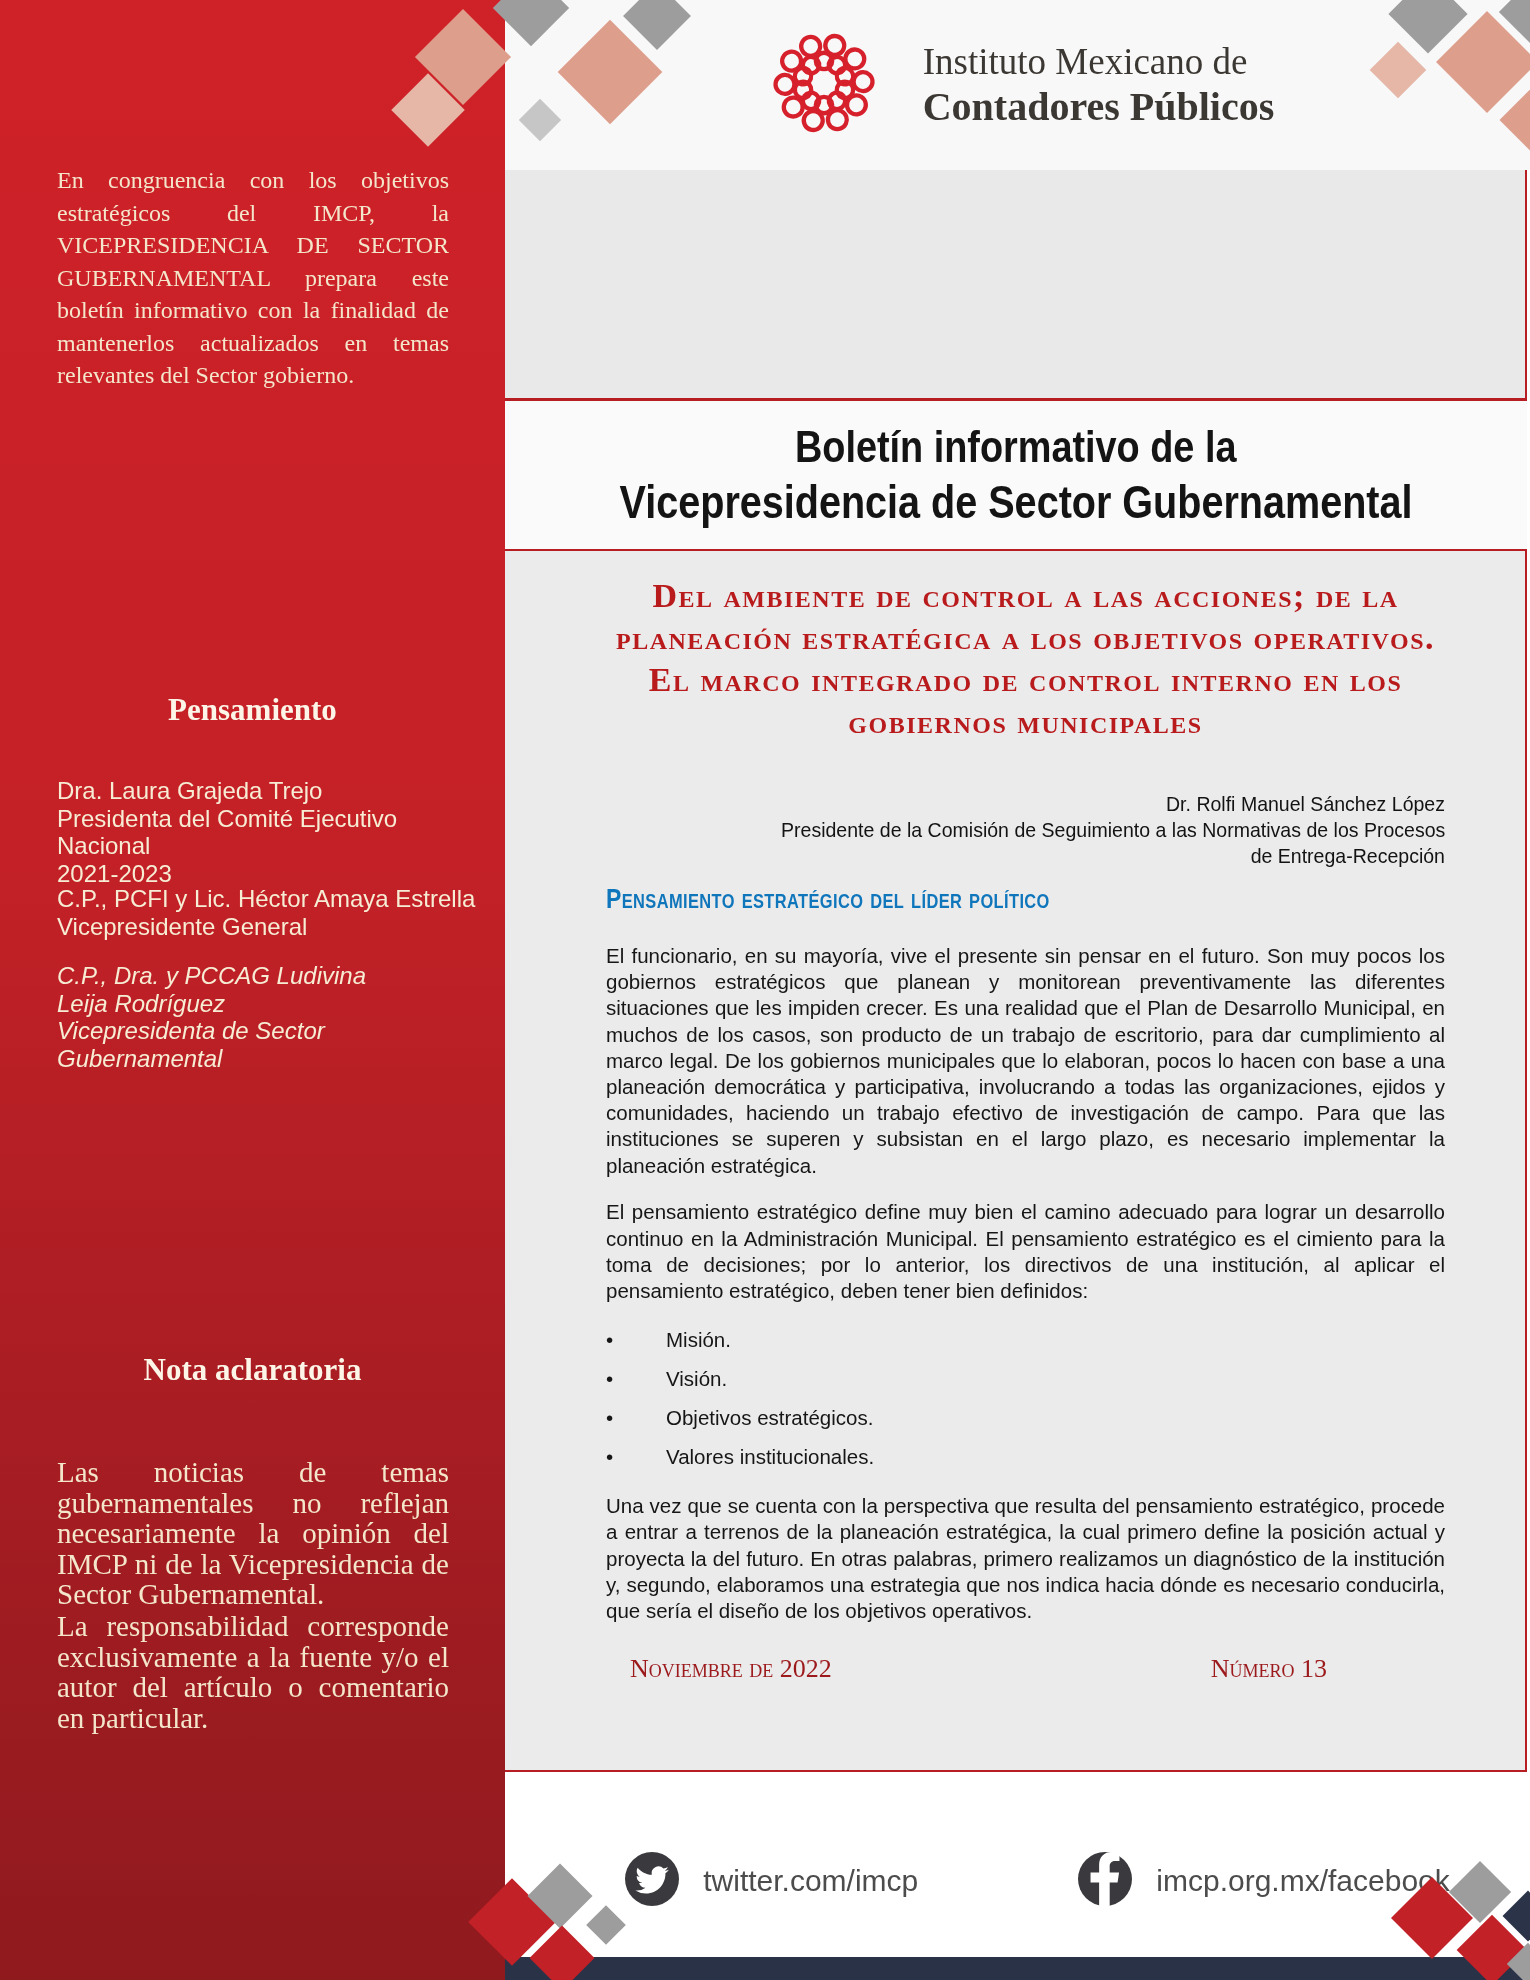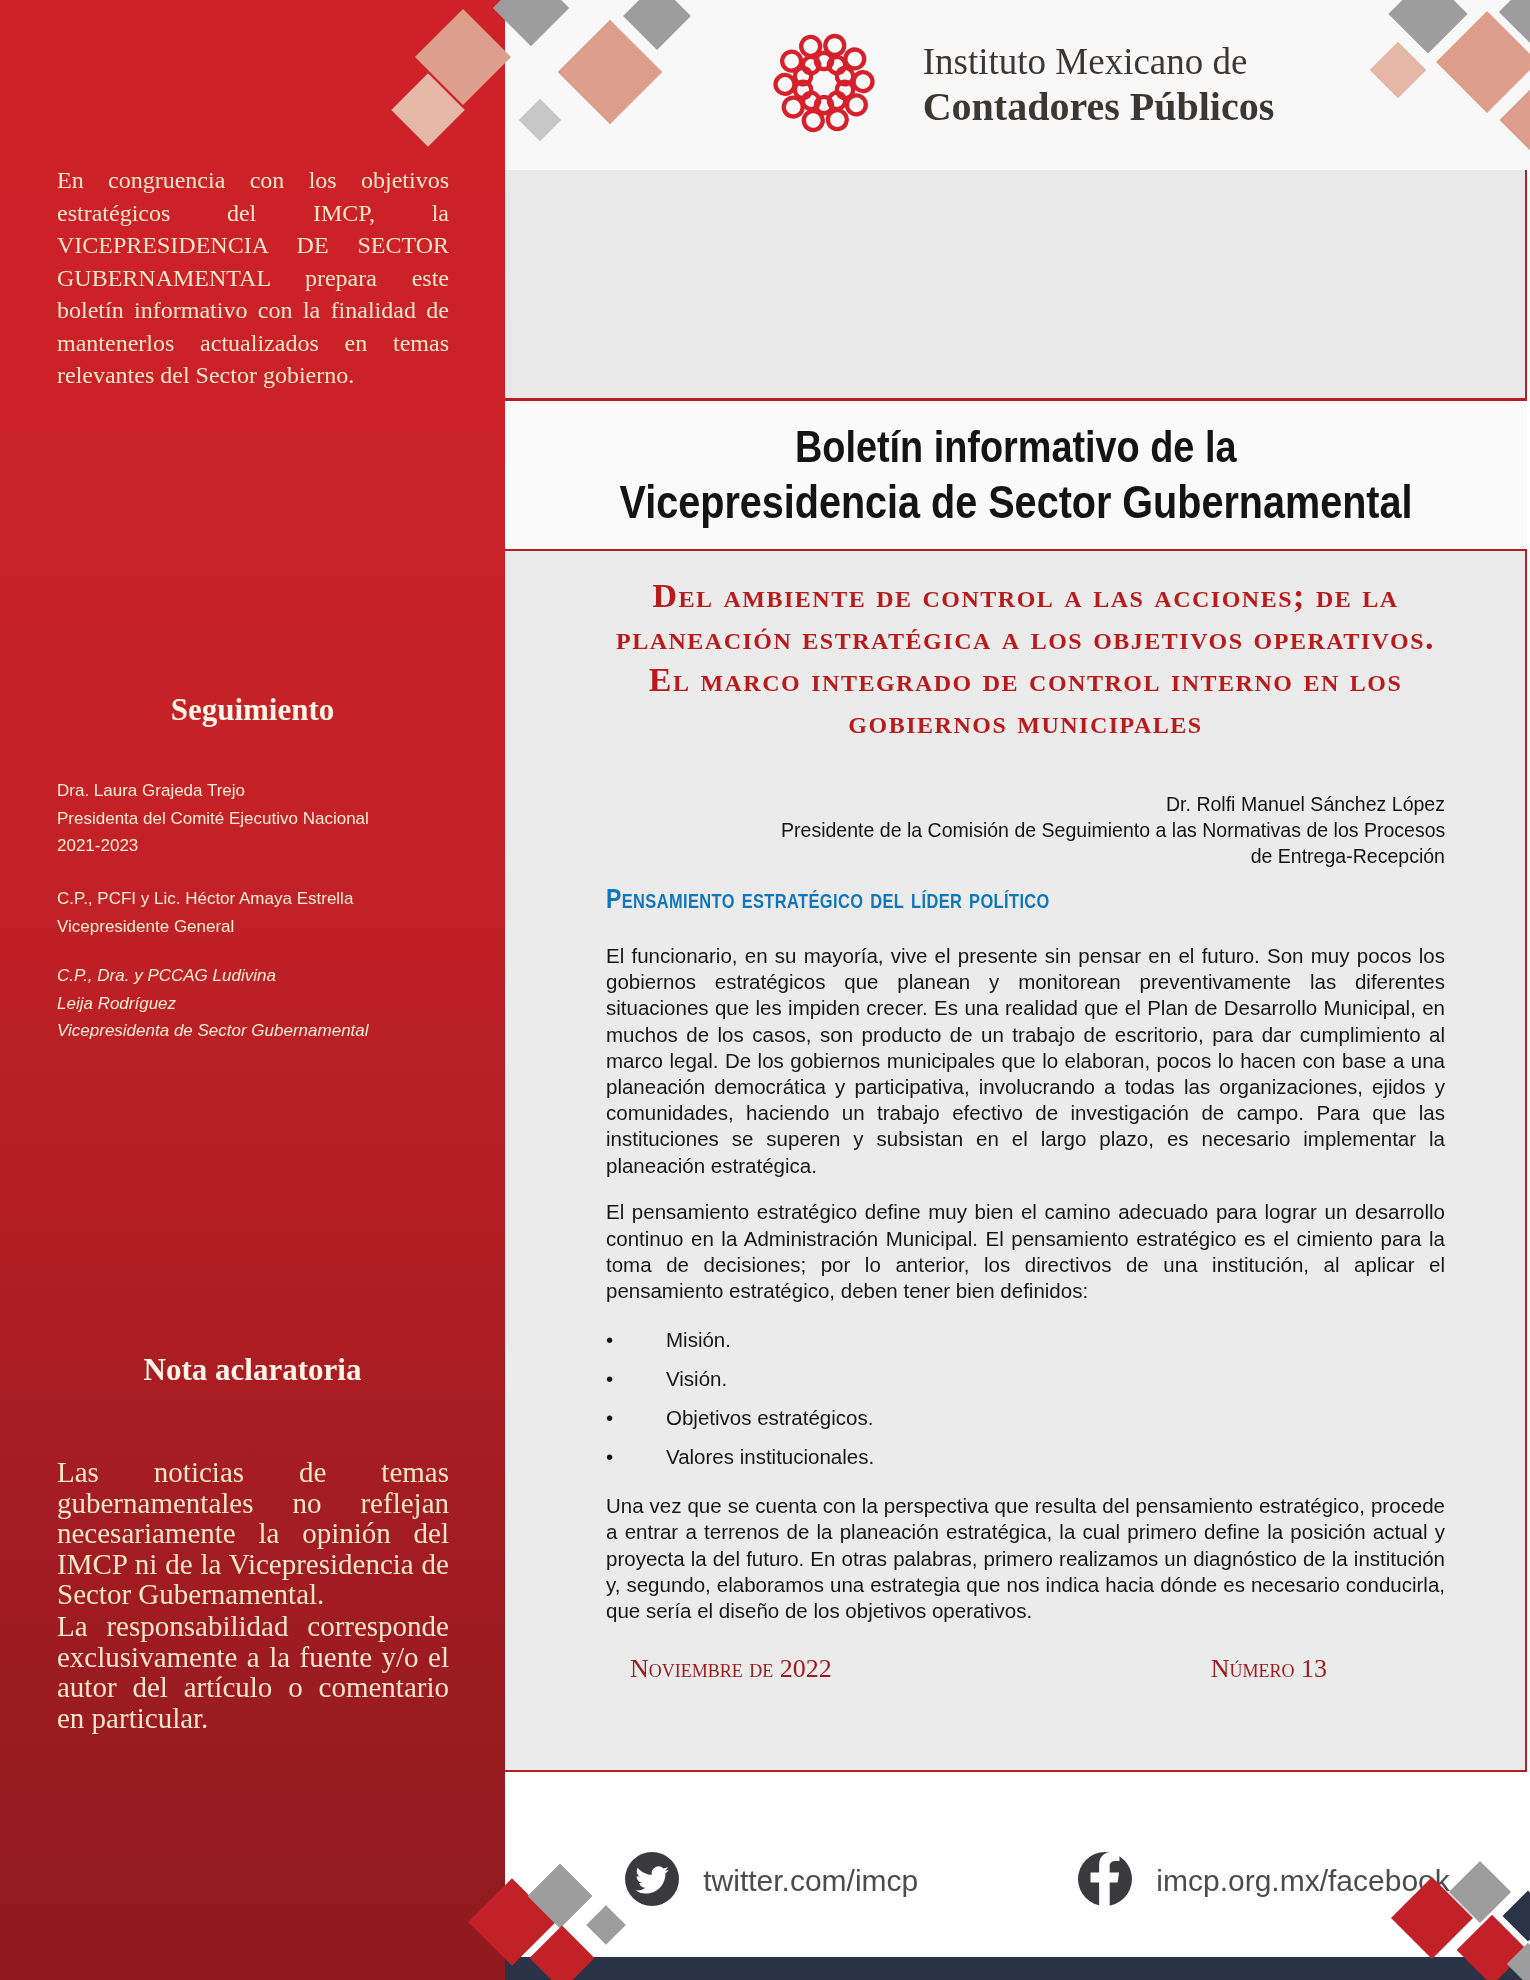--- a/index.html
+++ b/index.html
@@ -8,21 +8,21 @@
 
   
   .sidebar{position:absolute;left:0;top:0;width:505px;height:1980px;
     background:linear-gradient(180deg,#cf2128 0%,#c42127 42%,#a91d23 70%,#8f1a1e 100%);}
   .sb-serif{font-family:"Liberation Serif",serif;color:#f4e6cb;}
   .sb-intro{position:absolute;top:140px;left:57px;width:392px;font-size:24px;line-height:32.5px;text-align:justify;}
   .sb-h{position:absolute;left:0;width:505px;text-align:center;font-family:"Liberation Serif",serif;
     font-weight:bold;font-size:31px;color:#fdf6e8;}
   .dir-title{top:692px;}
   .nota-title{top:1352px;}
-  .dir-entry{position:absolute;left:57px;width:420px;font-size:17px;line-height:27.5px;color:#f7ecd4;}
+  .dir-entry{position:absolute;left:57px;width:420px;font-size:24px;line-height:27.5px;color:#f7ecd4;}
   .dir-e1{top:777px;} .dir-e2{top:885px;} .dir-e3{top:962px;font-style:italic;}
   .nota-p{position:absolute;left:57px;width:392px;font-size:29px;line-height:30.5px;text-align:justify;}
   .nota-p1{top:1428px;} .nota-p2{top:1582px;}
 
   
   .main{position:absolute;left:505px;top:0;width:1025px;height:1980px;background:#ffffff;}
   .header{position:absolute;top:0;left:0;width:100%;height:170px;background:#f8f8f8;
     display:flex;align-items:center;justify-content:center;gap:36px;}
   .brand{font-family:"Liberation Serif",serif;color:#3b3733;line-height:1.18;}
   .brand .b1{font-size:37px;}
@@ -70,21 +70,21 @@
   .c-lgray{background:#c6c6c6;} .c-red{background:#c22127;} .c-navy{background:#2a3347;}
 </style>
 </head>
 <body>
 
 <div class="page">
 
   <aside class="sidebar">
     <p class="sb-intro sb-serif">En congruencia con los objetivos estratégicos del IMCP, la VICEPRESIDENCIA DE SECTOR GUBERNAMENTAL prepara este boletín informativo con la finalidad de mantenerlos actualizados en temas relevantes del Sector gobierno.</p>
 
-    <div class="sb-h dir-title">Seguimiento</div>
+    <div class="sb-h dir-title">Pensamiento</div>
 
     <div class="dir-entry dir-e1">
       <div>Dra. Laura Grajeda Trejo</div>
       <div>Presidenta del Comité Ejecutivo Nacional</div>
       <div>2021-2023</div>
     </div>
     <div class="dir-entry dir-e2">
       <div>C.P., PCFI y Lic. Héctor Amaya Estrella</div>
       <div>Vicepresidente General</div>
     </div>

